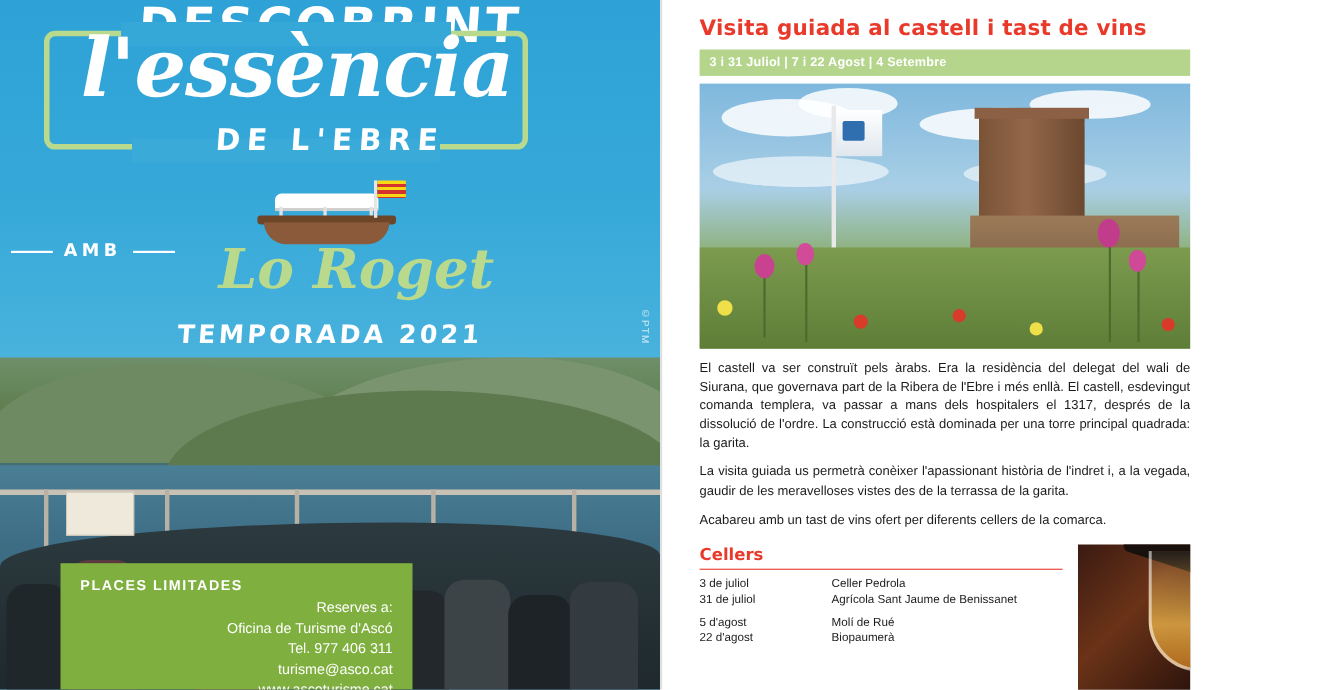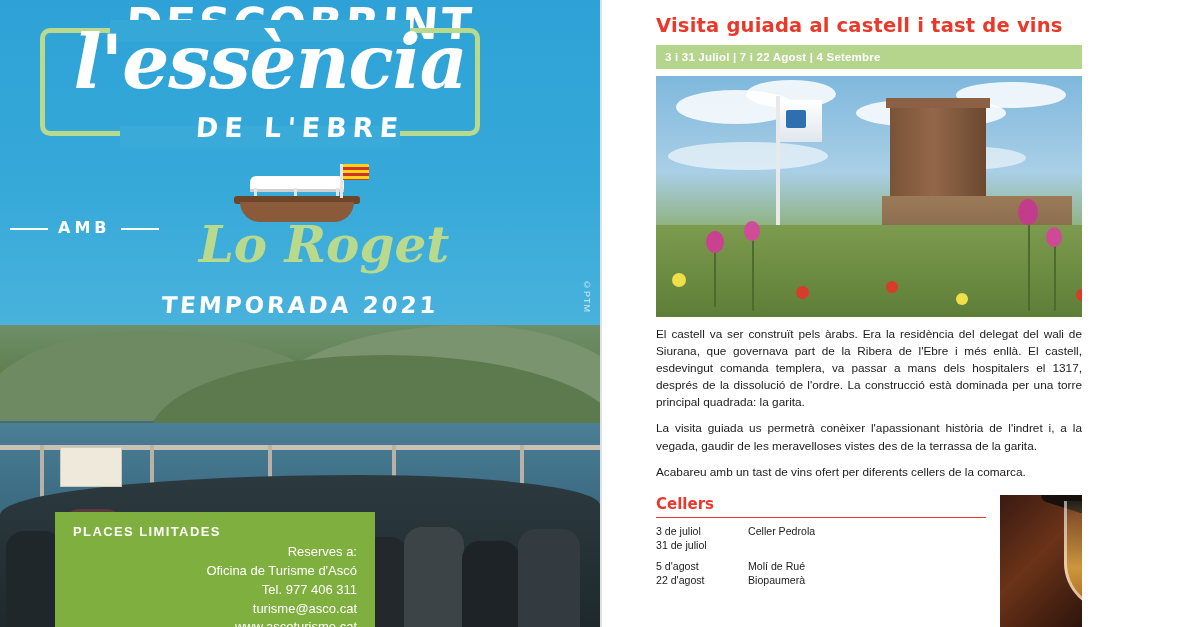--- a/index.html
+++ b/index.html
@@ -185,21 +185,21 @@
     font-family: "DejaVu Sans", sans-serif; font-weight: bold;
     font-size: 34px; color: #7fb03f; letter-spacing: 1px;
     font-style: italic;
   }
 
   
   .doc {
     position: relative;
     flex: 1 1 auto;
     background: #ffffff;
-    padding: 10px 118px 0 56px;
+    padding: 10px 118px 0 36px;
   }
   .doc-title {
     font-family: "DejaVu Sans", sans-serif;
     font-weight: bold;
     font-size: 19.5px;
     color: #e8392b;
     letter-spacing: 0.2px;
     margin: 4px 0 8px 0;
   }
   .date-band {
@@ -277,21 +277,21 @@
     font-size: 15px;
     color: #e8392b;
   }
   .cellers hr {
     border: 0; border-top: 1.5px solid #e8392b; margin: 0 0 7px 0;
   }
   .celler-row {
     display: flex; font-size: 10.6px; color: #1b1b1b; line-height: 1.32;
   }
   .celler-row .d { flex: 0 0 92px; }
-  .celler-row .n { flex: 1 1 auto; }
+  .celler-row .n { flex: 1 1 auto; margin-left: 28px; }
   .celler-gap { height: 7px; }
   .wine-photo {
     flex: 1 1 auto;
     height: 140px;
     position: relative;
     overflow: hidden;
     background: linear-gradient(135deg, #3a1a12 0%, #6b3318 45%, #2a120c 100%);
   }
   .wine-glass {
     position: absolute; left: 64px; top: 6px; width: 96px; height: 110px;
@@ -431,20 +431,21 @@
       <div class="cellers">
         <h3>Cellers</h3>
         <hr>
 
         <div class="celler-row">
           <span class="d">3 de juliol</span>
           <span class="n">Celler Pedrola</span>
         </div>
         <div class="celler-row">
           <span class="d">31 de juliol</span>
+          <span class="n">Agrícola Sant Jaume de Benissanet</span>
         </div>
         <div class="celler-gap"></div>
         <div class="celler-row">
           <span class="d">5 d'agost</span>
           <span class="n">Molí de Rué</span>
         </div>
         <div class="celler-row">
           <span class="d">22 d'agost</span>
           <span class="n">Biopaumerà</span>
         </div>

